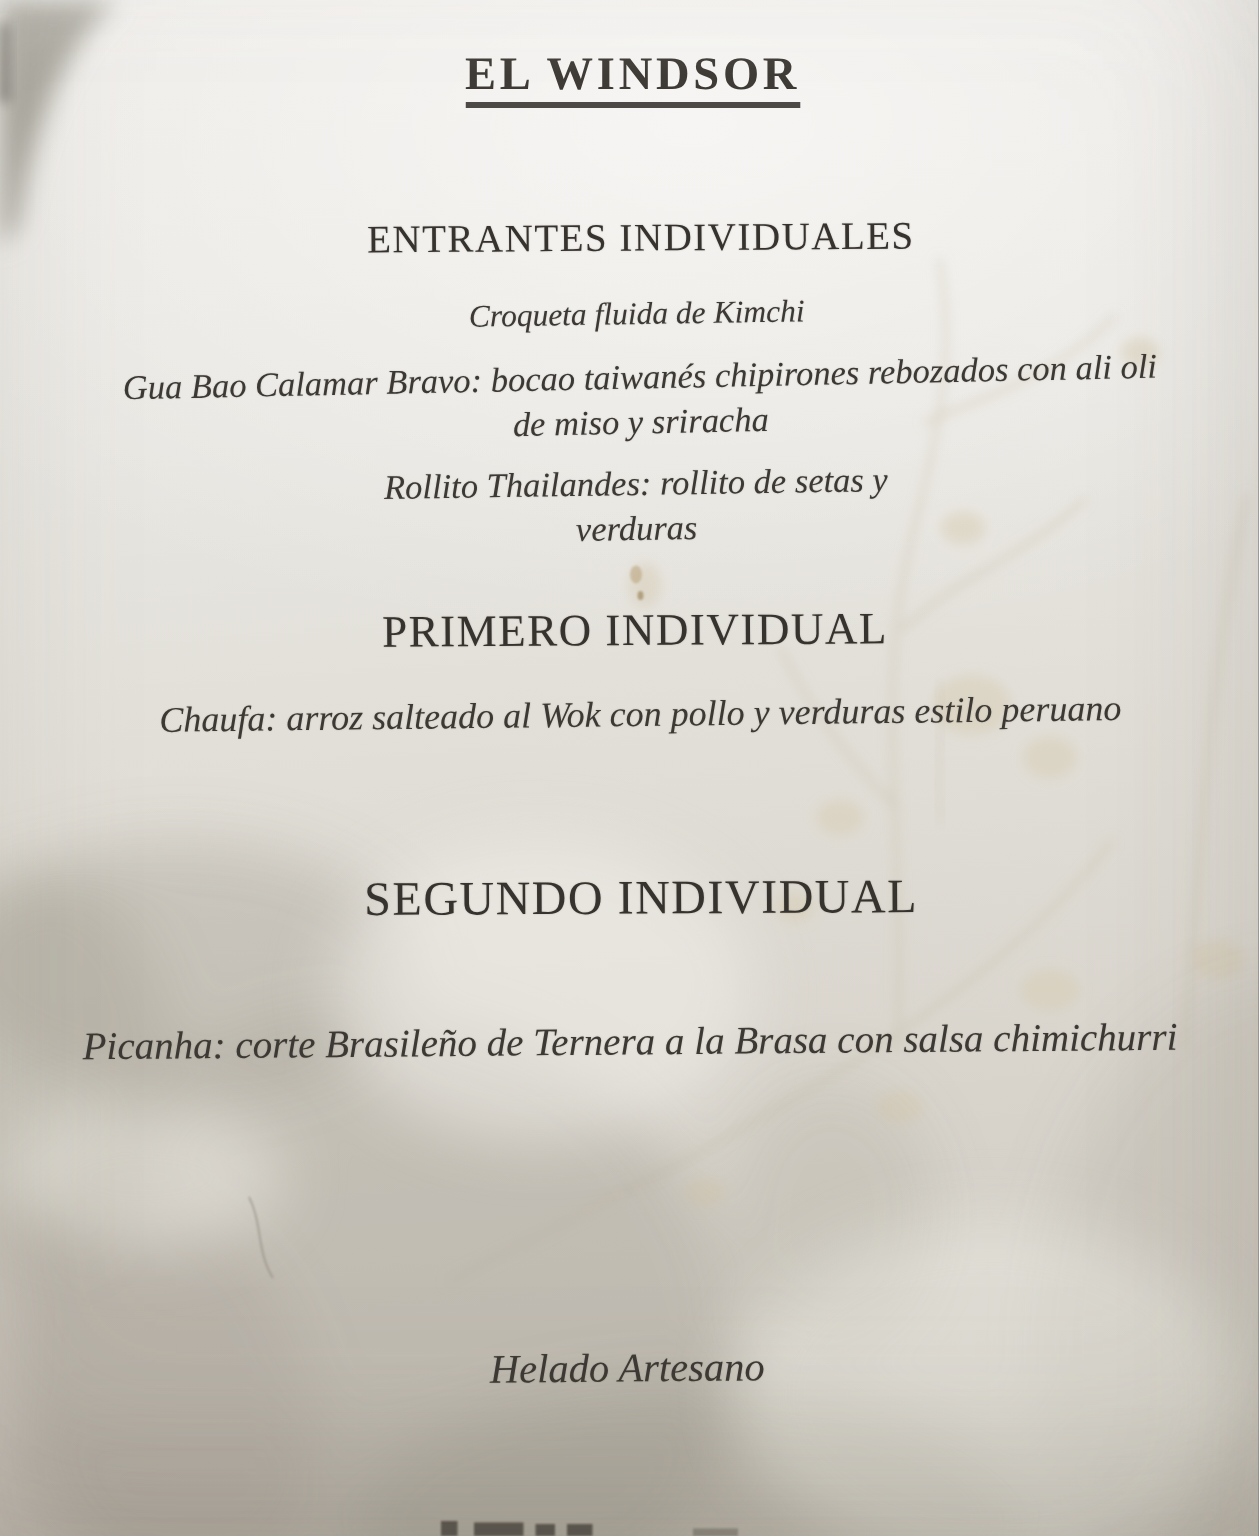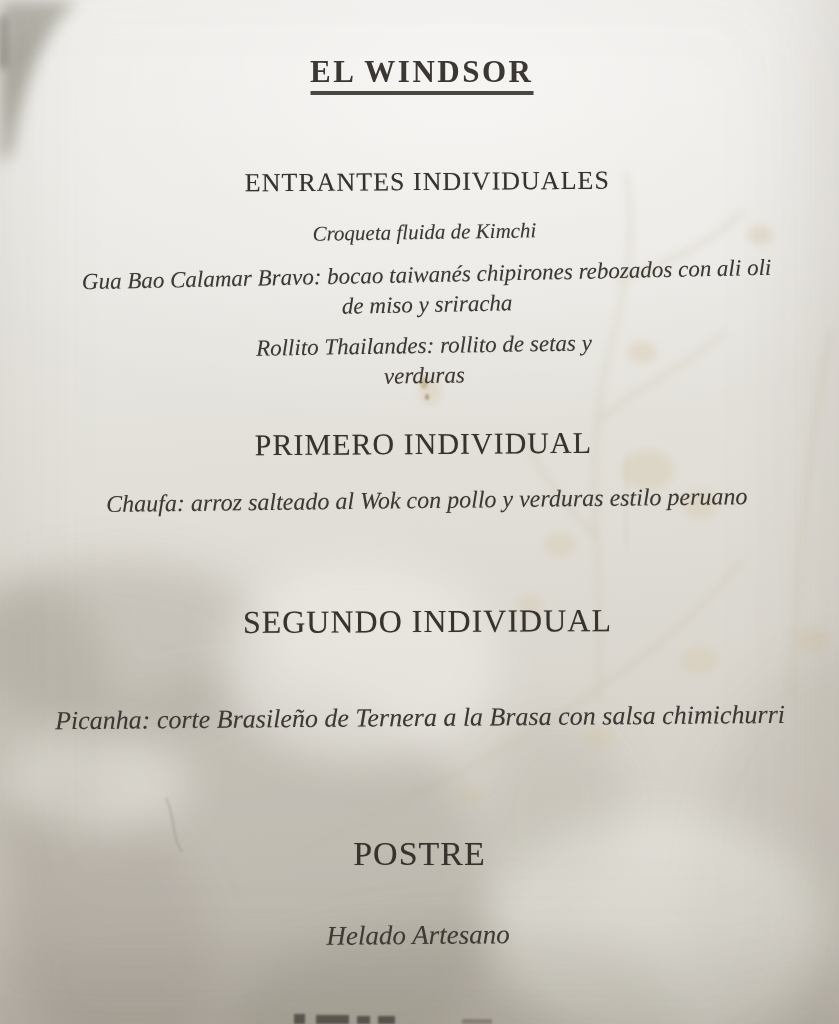--- a/index.html
+++ b/index.html
@@ -32,21 +32,20 @@
     position: absolute;
     inset: 0;
     width: 100%;
     height: 100%;
     pointer-events: none;
   }
   .menu-text {
     position: absolute;
     inset: 0;
     filter: blur(0.3px);
-    margin-top: 23px;
   }
   .menu-text > * {
     position: absolute;
     left: 50%;
     margin: 0;
     text-align: center;
     white-space: normal;
   }
   .title-block {
     top: 32px;
@@ -179,17 +178,16 @@
     <p class="it croqueta">Croqueta fluida de Kimchi</p>
     <p class="it guabao">Gua Bao Calamar Bravo: bocao taiwanés chipirones rebozados con ali oli de miso y sriracha</p>
     <p class="it rollito">Rollito Thailandes: rollito de setas y verduras</p>
 
     <h2 class="h primero">PRIMERO INDIVIDUAL</h2>
     <p class="it chaufa">Chaufa: arroz salteado al Wok con pollo y verduras estilo peruano</p>
 
     <h2 class="h segundo">SEGUNDO INDIVIDUAL</h2>
     <p class="it picanha">Picanha: corte Brasileño de Ternera a la Brasa con salsa chimichurri</p>
 
-    <h2 class="h postre">POSTRE</h2>
     <p class="it helado">Helado Artesano</p>
 
   </main>
 </div>
 
 </body></html>

